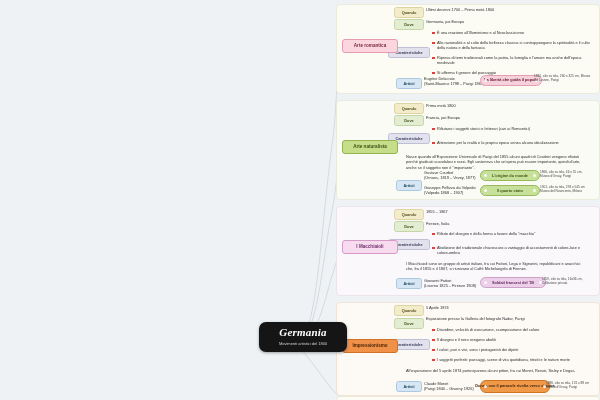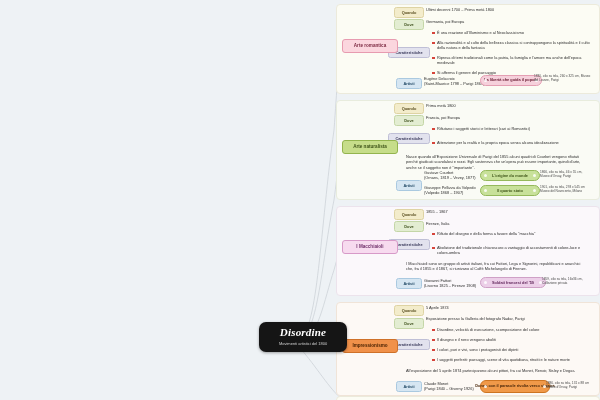--- a/index.html
+++ b/index.html
@@ -90,21 +90,21 @@
 
   <svg class="links" viewBox="0 0 600 400">
     <path d="M300,337 C318,330 320,230 334,130 C337,90 338,60 342,48" fill="none" stroke="#c9cfd4" stroke-width="0.7"></path>
     <path d="M300,339 C318,334 322,260 334,200 C338,170 339,155 342,149" fill="none" stroke="#c9cfd4" stroke-width="0.7"></path>
     <path d="M300,341 C318,340 324,300 334,270 C338,255 340,250 342,248" fill="none" stroke="#c9cfd4" stroke-width="0.7"></path>
     <path d="M300,345 C316,346 328,346 342,346" fill="none" stroke="#c9cfd4" stroke-width="0.7"></path>
     <path d="M300,348 C316,366 330,390 342,399" fill="none" stroke="#c9cfd4" stroke-width="0.7"></path>
   </svg>
 
   <div class="center-node">
-    <div class="center-title">Disordine</div>
+    <div class="center-title">Germania</div>
     <div class="center-sub">Movimenti artistici del 1800</div>
   </div>
 
   <div class="panel p0"></div>
   <div class="branch-pill bp0">Arte romantica</div>
 
   <div class="sub-pill s-quando" style="left:394px;top:7px;width:22px;">Quando</div>
   <div class="txt w" style="left:426px;top:7px;">Ultimi decenni 1700 – Prima metà 1800</div>
 
   <div class="sub-pill s-dove" style="left:394px;top:19px;width:22px;">Dove</div>

